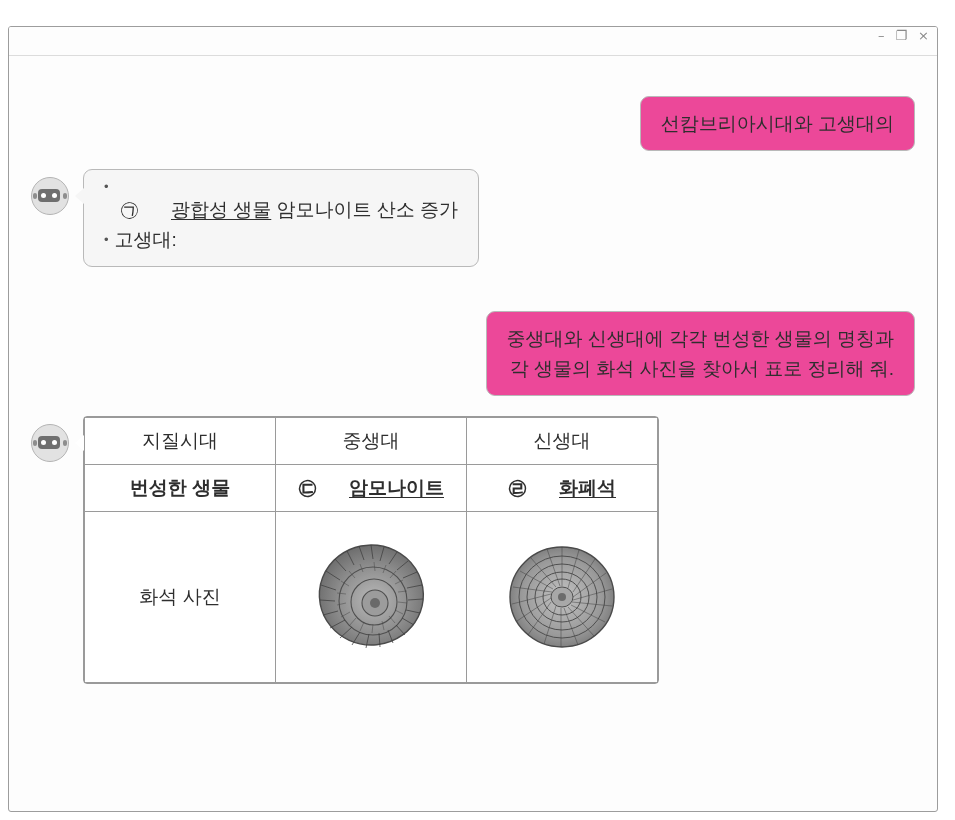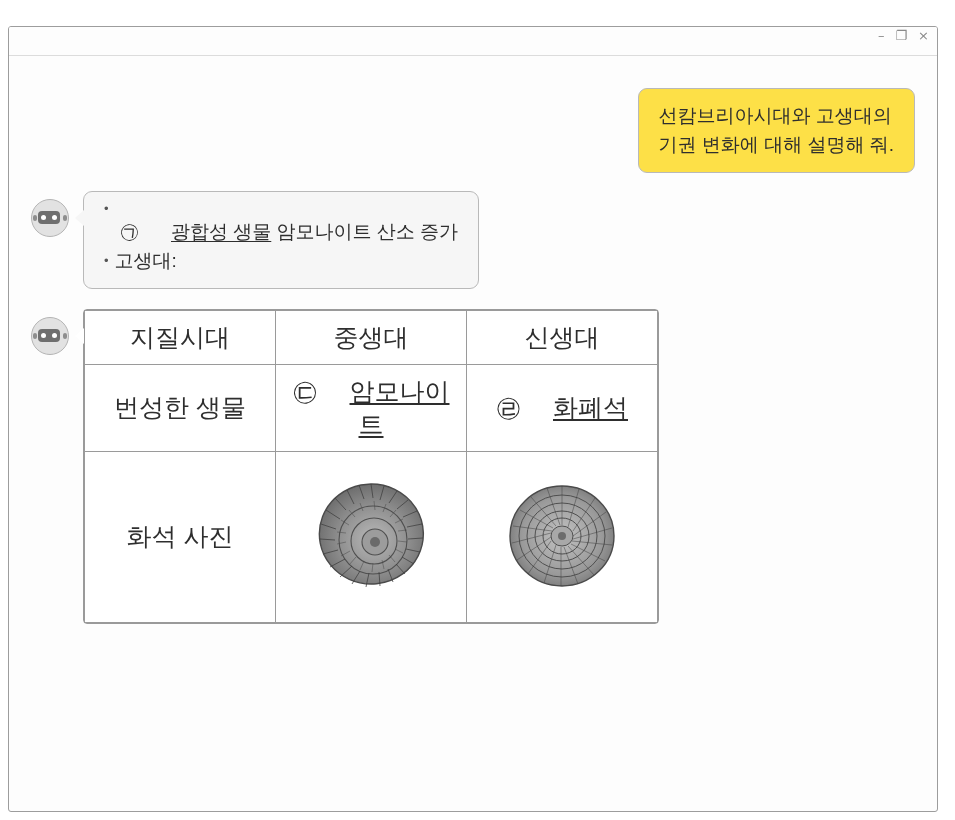--- a/index.html
+++ b/index.html
@@ -115,23 +115,24 @@
     border: 1px solid #b9b9b9;
     border-radius: 9px;
     background: #f2f2f2;
     padding: 12px 20px;
     font-size: 19px;
     line-height: 1.55;
     color: #2e2e2e;
     box-sizing: border-box;
   }
   .bubble.user {
-    background: #fde047;
-    text-align: left;
+    background: #ec4899;
+    text-align: right;
     max-width: 480px;
+    margin-top: 8px;
   }
   .bubble.bot {
     background: #f6f6f6;
     margin-left: 14px;
     max-width: 560px;
   }
   
   .bubble.bot::before {
     content: "";
     position: absolute;
@@ -206,33 +207,33 @@
     top: 18px;
     width: 0;
     height: 0;
     border-top: 8px solid transparent;
     border-bottom: 8px solid transparent;
     border-right: 9px solid #9a9a9a;
     z-index: -1;
   }
   table.fossil {
     border-collapse: collapse;
-    font-size: 25px;
+    font-size: 19px;
     color: #2e2e2e;
   }
   table.fossil td {
     border: 1px solid #9a9a9a;
     text-align: center;
     vertical-align: middle;
     padding: 10px 6px;
     width: 178px;
     background: #ffffff;
   }
   table.fossil tr.head td { height: 26px; }
-  table.fossil tr.row2 td { height: 26px; }
+  table.fossil tr.row2 td { height: 26px; font-weight: bold; }
   table.fossil tr.imgrow td { height: 150px; }
 
   svg.fossil-img { display: block; margin: 0 auto; }
 </style>
 </head>
 <body>
 
 <div id="window">
 
   <div id="titlebar">
@@ -241,21 +242,20 @@
       <span class="ctl">❐</span>
       <span class="ctl">×</span>
     </div>
   </div>
 
   <div id="chat">
 
     <div class="row user" id="row-user-1">
       <div class="bubble user">
         <div class="line">선캄브리아시대와 고생대의</div>
-        <div class="line">기권 변화에 대해 설명해 줘.</div>
       </div>
     </div>
 
     <div class="row bot" id="row-bot-1">
       <div class="avatar">
         <div class="ear l"></div>
         <div class="ear r"></div>
         <div class="face">
           <div class="eye l"></div>
           <div class="eye r"></div>
@@ -268,20 +268,26 @@
         <div class="indent">
           <span class="circ">㉠</span><span class="u">광합성 생물</span><span> 암모나이트 산소 증가</span>
         </div>
         <div class="bullet-line">
           <span class="bullet-dot">•</span>
           <span>고생대:</span>
         </div>
       </div>
     </div>
 
+    <div class="row user" id="row-user-2">
+      <div class="bubble user" style="max-width:560px">
+        <div class="line">중생대와 신생대에 각각 번성한 생물의 명칭과</div>
+        <div class="line">각 생물의 화석 사진을 찾아서 표로 정리해 줘.</div>
+      </div>
+    </div>
 
     <div class="row bot" id="row-bot-2">
       <div class="avatar">
         <div class="ear l"></div>
         <div class="ear r"></div>
         <div class="face">
           <div class="eye l"></div>
           <div class="eye r"></div>
         </div>
       </div>

